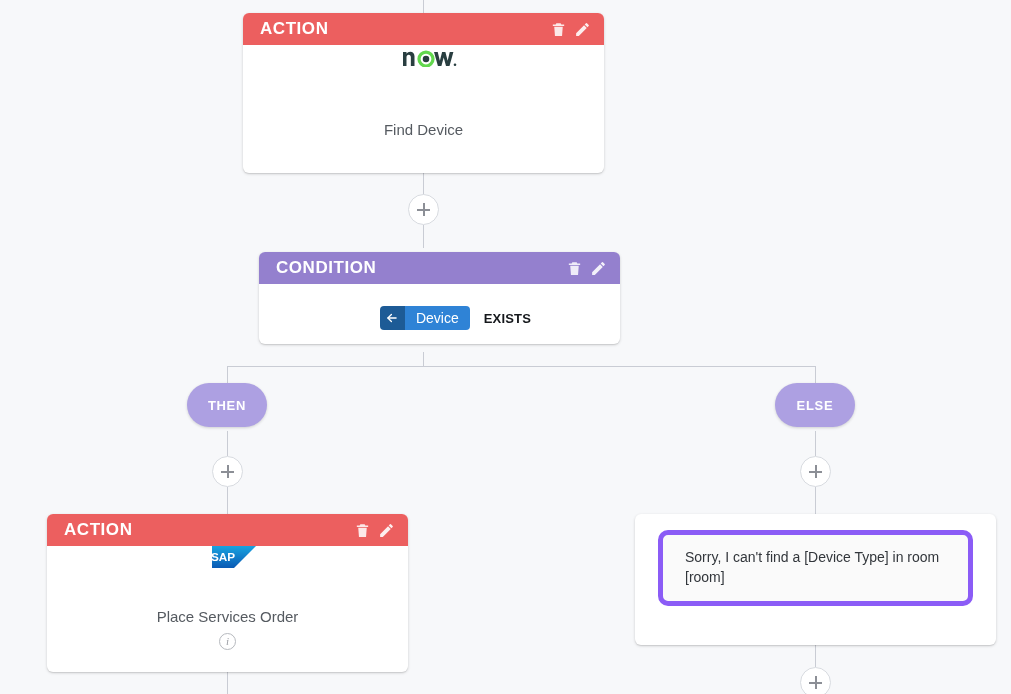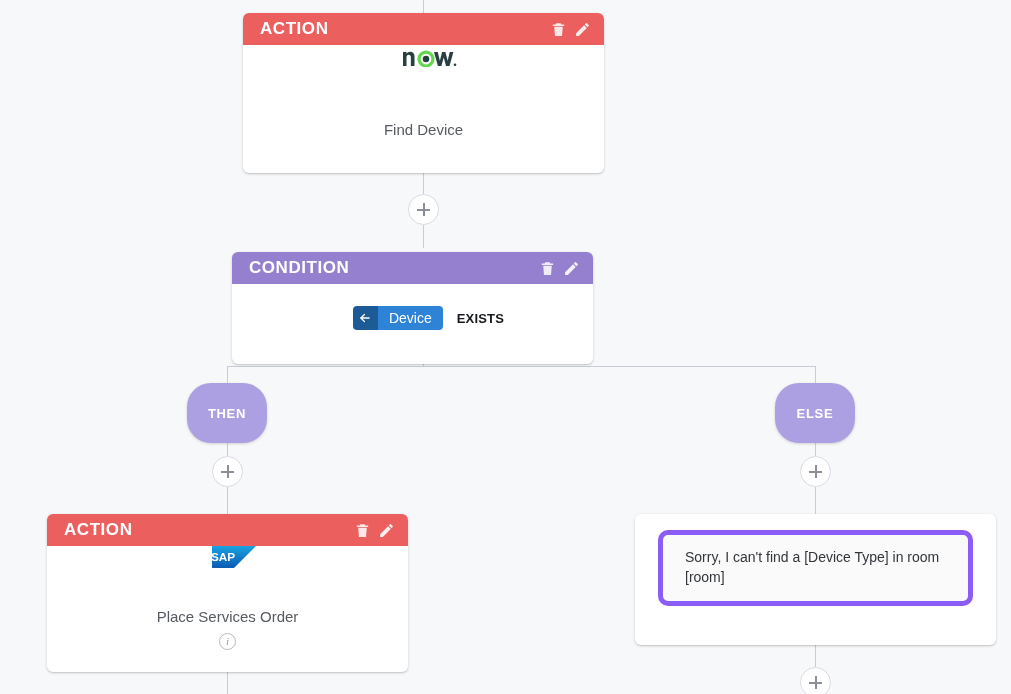--- a/index.html
+++ b/index.html
@@ -187,21 +187,21 @@
     font-size: 13px;
     font-weight: bold;
     color: #15181c;
     letter-spacing: 0.2px;
   }
 
   
   .branch-pill {
     position: absolute;
     width: 80px;
-    height: 60px;
+    height: 44px;
     border-radius: 24px;
     background: #ada0e2;
     color: #ffffff;
     font-size: 13px;
     font-weight: bold;
     letter-spacing: 0.7px;
     display: flex;
     align-items: center;
     justify-content: center;
     box-shadow: 0 1px 3px rgba(0,0,0,0.16);
@@ -270,21 +270,21 @@
           <path d="M64 14h7.5l4.2 17.3L80.2 14h6.6l4.5 17.3L95.5 14h7.3L95 42h-7l-4.6-17L78.8 42h-7L64 14z" fill="#293e40"></path>
           <circle cx="106" cy="39.5" r="2.6" fill="#293e40"></circle>
         </svg>
       </div>
       <div class="node-label" style="height:48px;">Find Device</div>
     </div>
   </div>
 
   <div class="plus-btn" style="left:408px; top:194px;"></div>
 
-  <div class="card" style="left:232px; top:252px; width:361px; height:112px;">
+  <div class="card" style="left:259px; top:252px; width:361px; height:92px;">
     <div class="card-header hdr-condition">
       <span class="card-title">CONDITION</span>
       <span class="hdr-icons">
         <span class="icon-btn">
           <svg viewBox="0 0 24 24" fill="#ffffff" opacity="0.92">
             <path d="M9 3h6l1 2h4v2H4V5h4l1-2zM6 8h12l-1 13H7L6 8z"></path>
           </svg>
         </span>
         <span class="icon-btn">
           <svg viewBox="0 0 24 24" fill="#ffffff" opacity="0.96">

